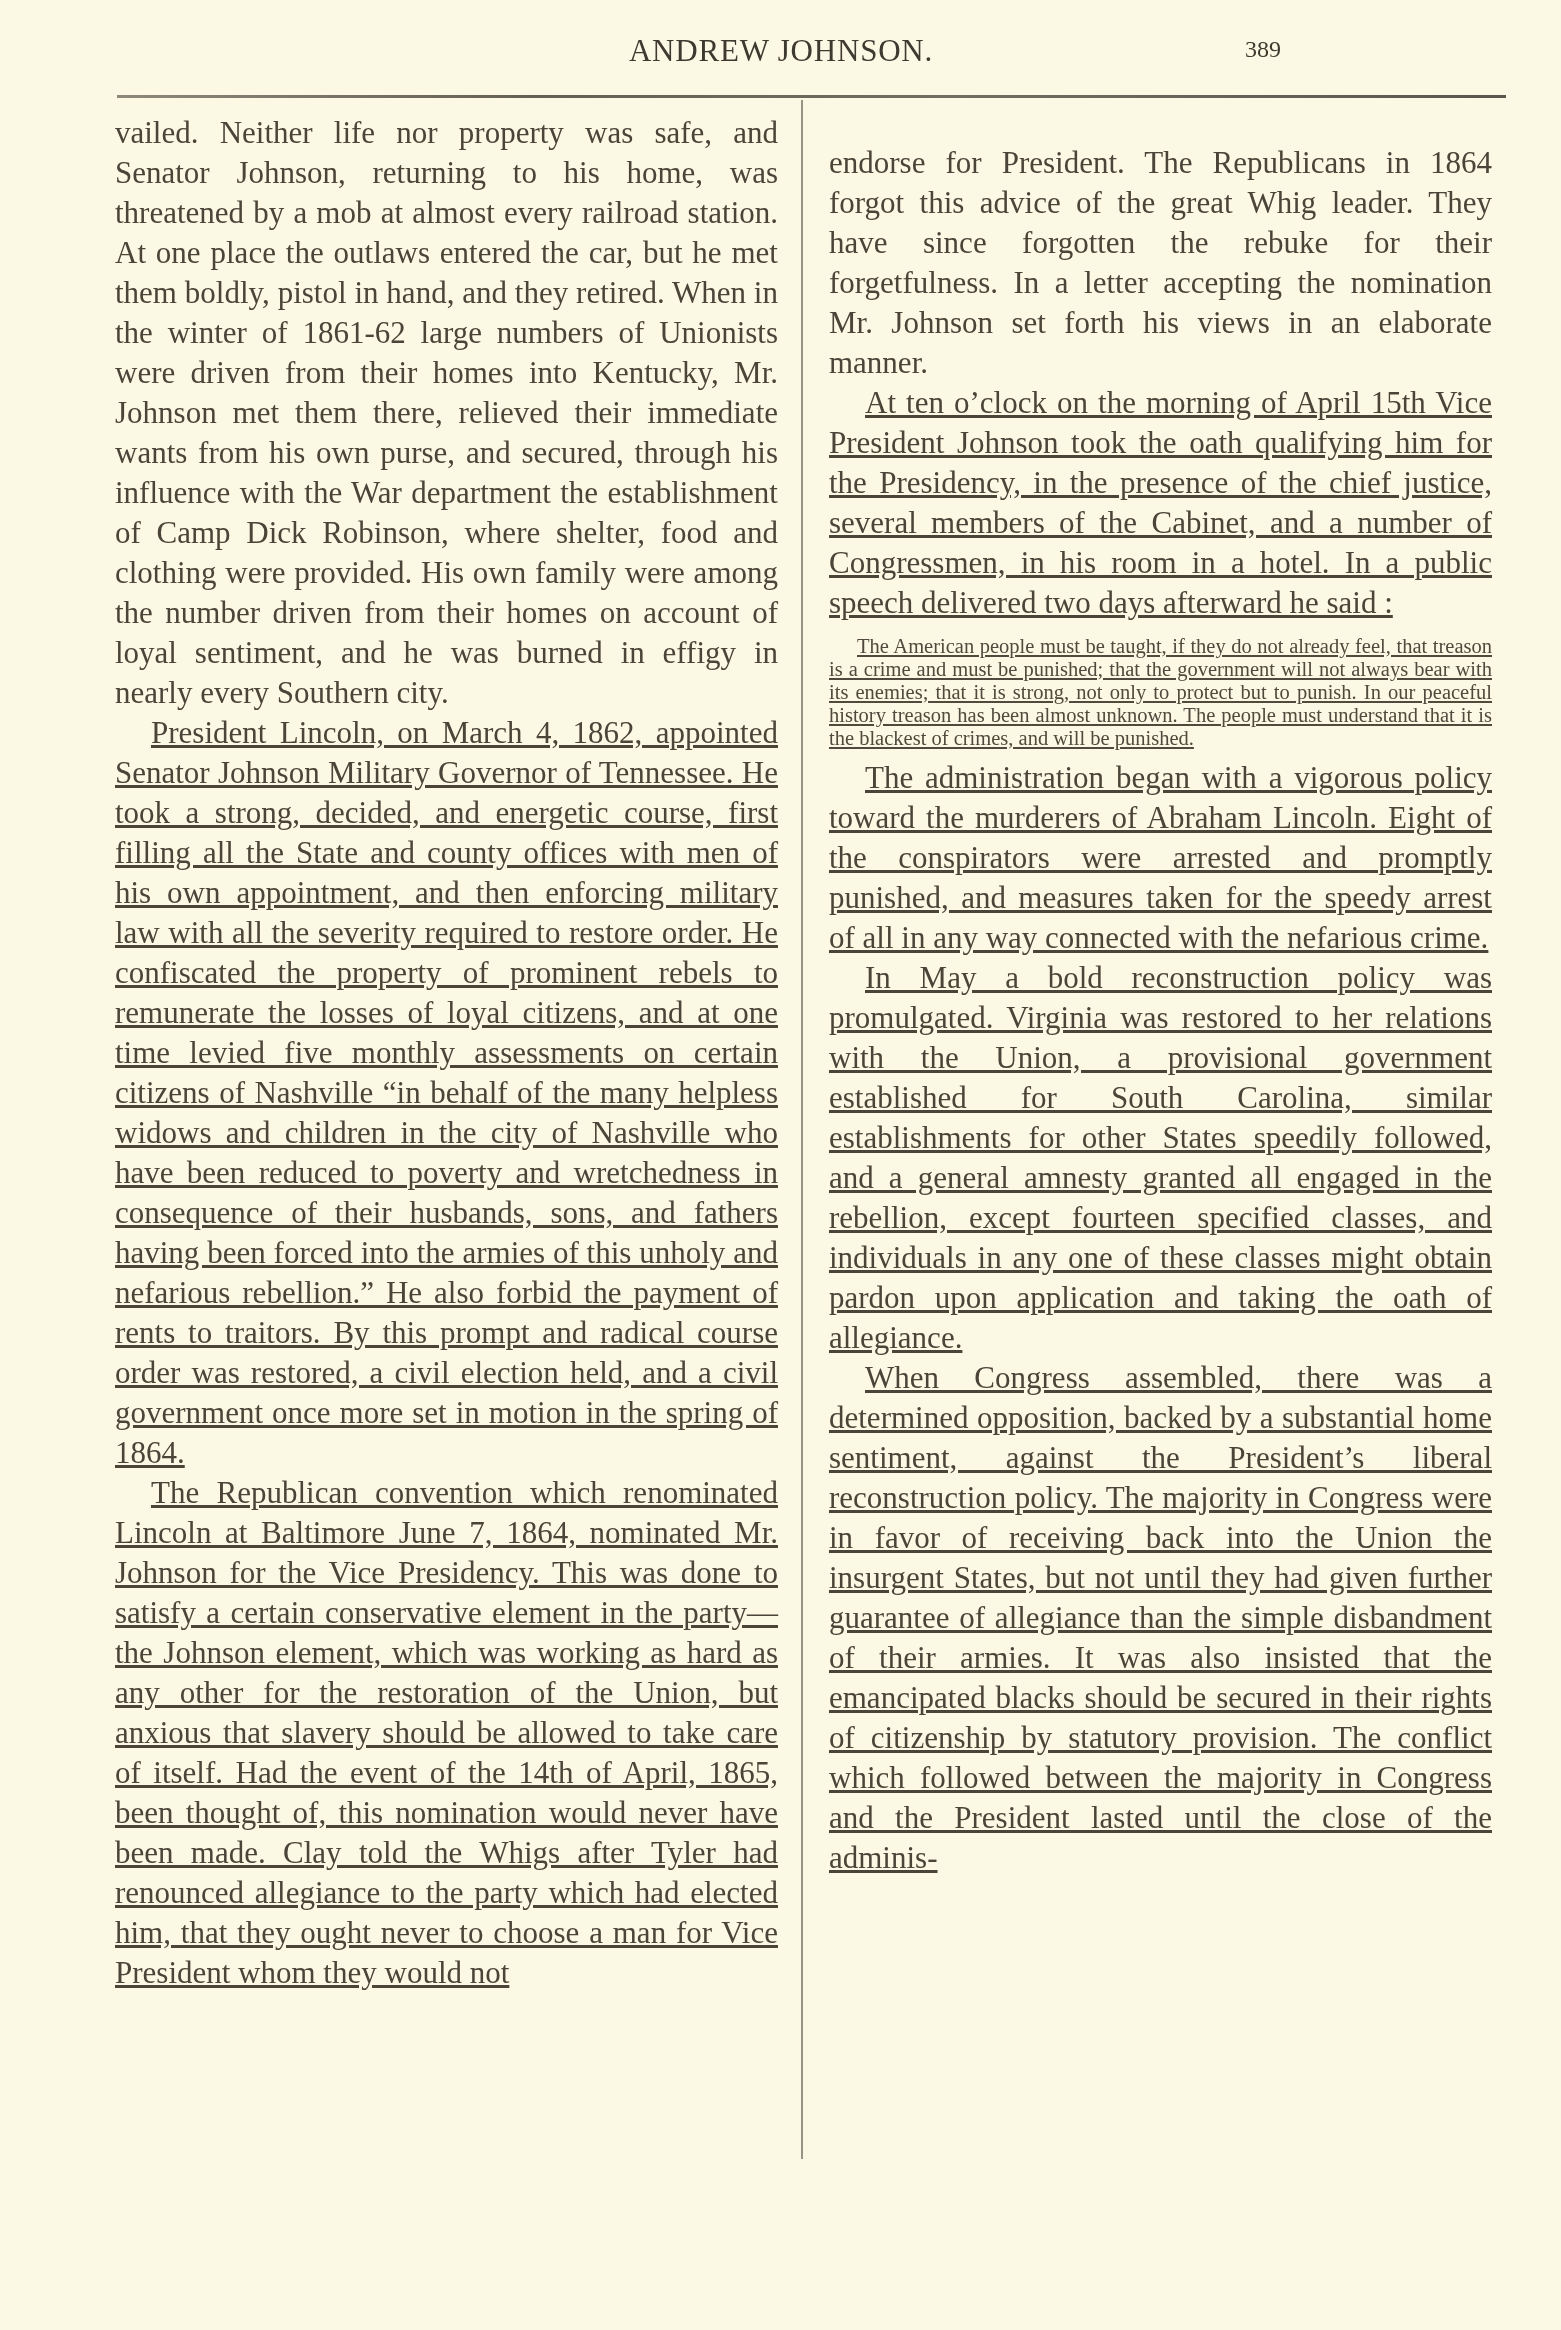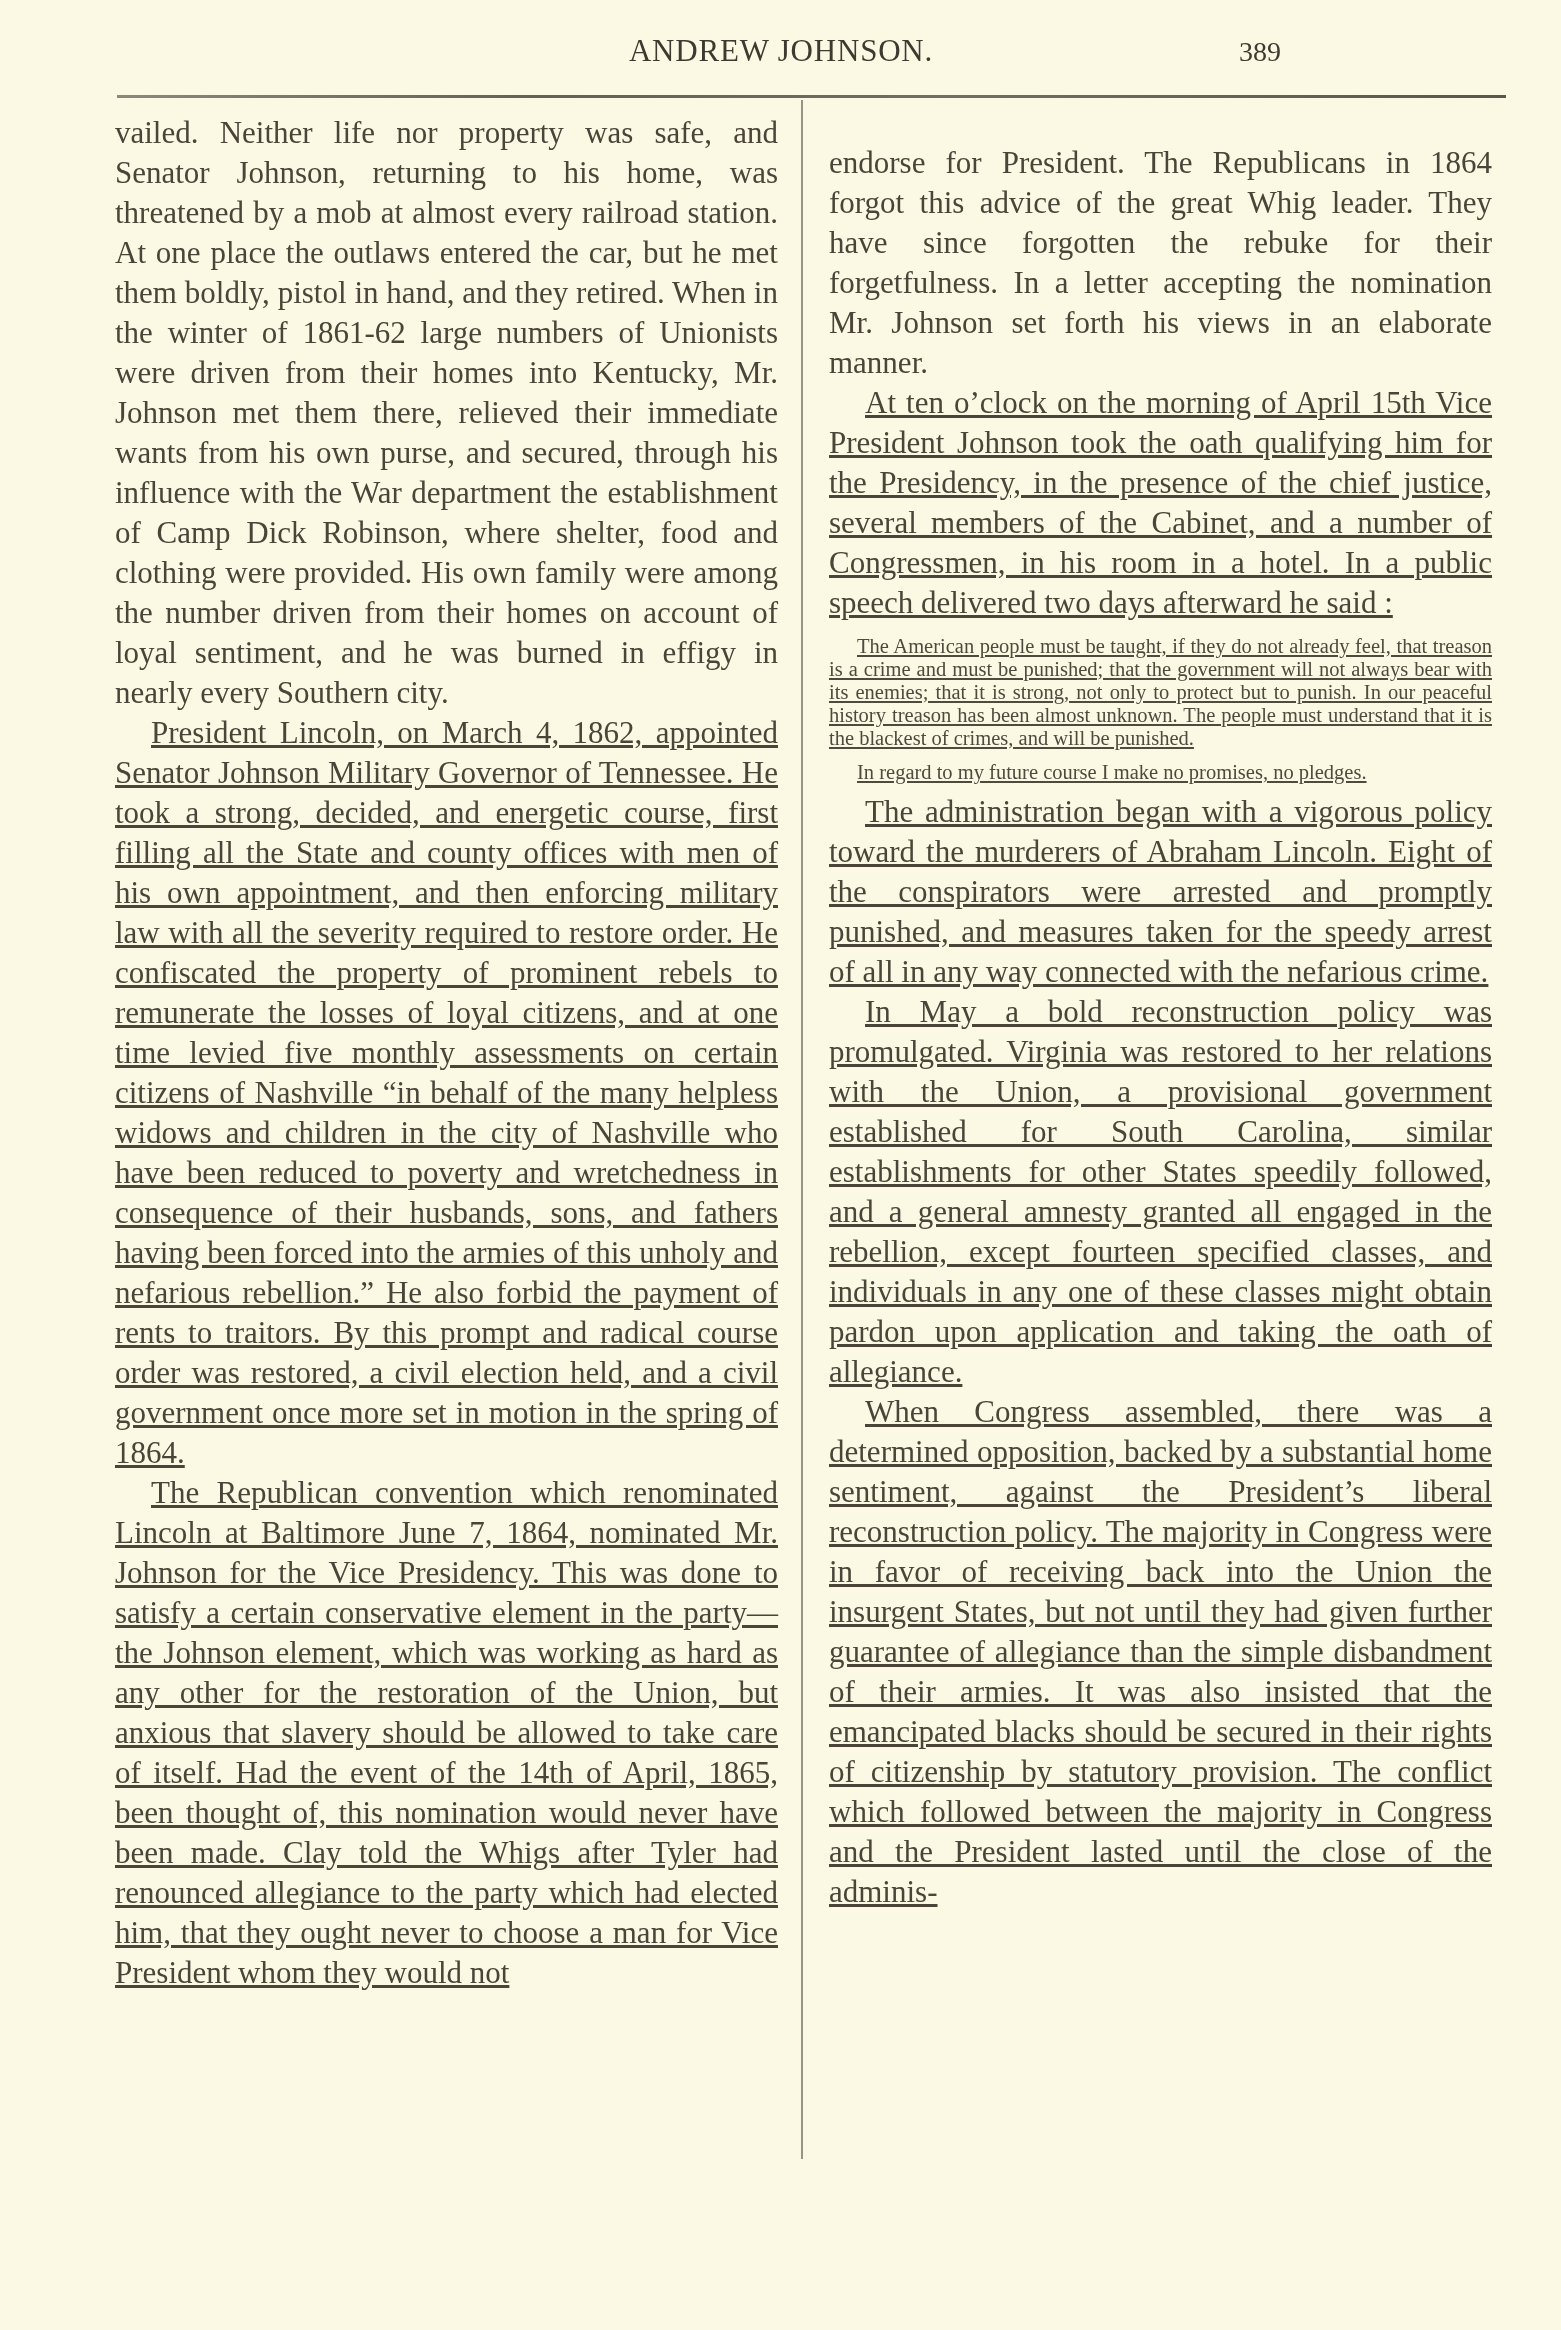--- a/index.html
+++ b/index.html
@@ -11,21 +11,21 @@
     color: #4a4538;
   }
   .running-head {
     position: absolute; top: 33px; left: 0; width: 1338px; height: 49px;
   }
   .head-title {
     position: absolute; left: 0; width: 1562px; top: 0;
     text-align: center; font-size: 31px; letter-spacing: 0.8px; color: #3f3a30;
   }
   .page-number {
-    position: absolute; right: 57px; top: 3.3px; font-size: 28px; color: #3f3a30;
+    position: absolute; right: 57px; top: 3.3px; font-size: 24px; color: #3f3a30;
   }
   .head-rule {
     position: absolute; top: 95px; left: 117px; width: 1389px; height: 2.5px;
     background: linear-gradient(to right, #7a7468, #4a453a 30%, #5a554a 60%, #3e3a32);
     opacity: 0.85;
   }
   .col-divider {
     position: absolute; top: 100px; left: 801px; width: 1.6px; height: 2059px;
     background: #6e695c; opacity: 0.7;
   }
@@ -61,18 +61,17 @@
 <div class="column col-left">
   <p class="para">vailed. Neither life nor property was safe, and Senator Johnson, returning to his home, was threatened by a mob at almost every railroad station. At one place the outlaws entered the car, but he met them boldly, pistol in hand, and they retired. When in the winter of 1861-62 large numbers of Unionists were driven from their homes into Kentucky, Mr. Johnson met them there, relieved their immediate wants from his own purse, and secured, through his influence with the War department the establishment of Camp Dick Robinson, where shelter, food and clothing were provided. His own family were among the number driven from their homes on account of loyal sentiment, and he was burned in effigy in nearly every Southern city.</p>
   <p class="para indent">President Lincoln, on March 4, 1862, appointed Senator Johnson Military Governor of Tennessee. He took a strong, decided, and energetic course, first filling all the State and county offices with men of his own appointment, and then enforcing military law with all the severity required to restore order. He confiscated the property of prominent rebels to remunerate the losses of loyal citizens, and at one time levied five monthly assessments on certain citizens of Nashville “in behalf of the many helpless widows and children in the city of Nashville who have been reduced to poverty and wretchedness in consequence of their husbands, sons, and fathers having been forced into the armies of this unholy and nefarious rebellion.” He also forbid the payment of rents to traitors. By this prompt and radical course order was restored, a civil election held, and a civil government once more set in motion in the spring of 1864.</p>
   <p class="para indent">The Republican convention which renominated Lincoln at Baltimore June 7, 1864, nominated Mr. Johnson for the Vice Presidency. This was done to satisfy a certain conservative element in the party—the Johnson element, which was working as hard as any other for the restoration of the Union, but anxious that slavery should be allowed to take care of itself. Had the event of the 14th of April, 1865, been thought of, this nomination would never have been made. Clay told the Whigs after Tyler had renounced allegiance to the party which had elected him, that they ought never to choose a man for Vice President whom they would not</p>
 </div>
 
 <div class="column col-right">
   <p class="para">endorse for President. The Republicans in 1864 forgot this advice of the great Whig leader. They have since forgotten the rebuke for their forgetfulness. In a letter accepting the nomination Mr. Johnson set forth his views in an elaborate manner.</p>
   <p class="para indent">At ten o’clock on the morning of April 15th Vice President Johnson took the oath qualifying him for the Presidency, in the presence of the chief justice, several members of the Cabinet, and a number of Congressmen, in his room in a hotel. In a public speech delivered two days afterward he said :</p>
   <p class="quote indent">The American people must be taught, if they do not already feel, that treason is a crime and must be punished; that the government will not always bear with its enemies; that it is strong, not only to protect but to punish. In our peaceful history treason has been almost unknown. The people must understand that it is the blackest of crimes, and will be punished.</p>
-  <p class="quote indent">In regard to my future course I make no promises, no pledges.</p>
   <p class="para indent">The administration began with a vigorous policy toward the murderers of Abraham Lincoln. Eight of the conspirators were arrested and promptly punished, and measures taken for the speedy arrest of all in any way connected with the nefarious crime.</p>
   <p class="para indent">In May a bold reconstruction policy was promulgated. Virginia was restored to her relations with the Union, a provisional government established for South Carolina, similar establishments for other States speedily followed, and a general amnesty granted all engaged in the rebellion, except fourteen specified classes, and individuals in any one of these classes might obtain pardon upon application and taking the oath of allegiance.</p>
   <p class="para indent">When Congress assembled, there was a determined opposition, backed by a substantial home sentiment, against the President’s liberal reconstruction policy. The majority in Congress were in favor of receiving back into the Union the insurgent States, but not until they had given further guarantee of allegiance than the simple disbandment of their armies. It was also insisted that the emancipated blacks should be secured in their rights of citizenship by statutory provision. The conflict which followed between the majority in Congress and the President lasted until the close of the adminis-</p>
 </div>
 
 
 </body></html>

